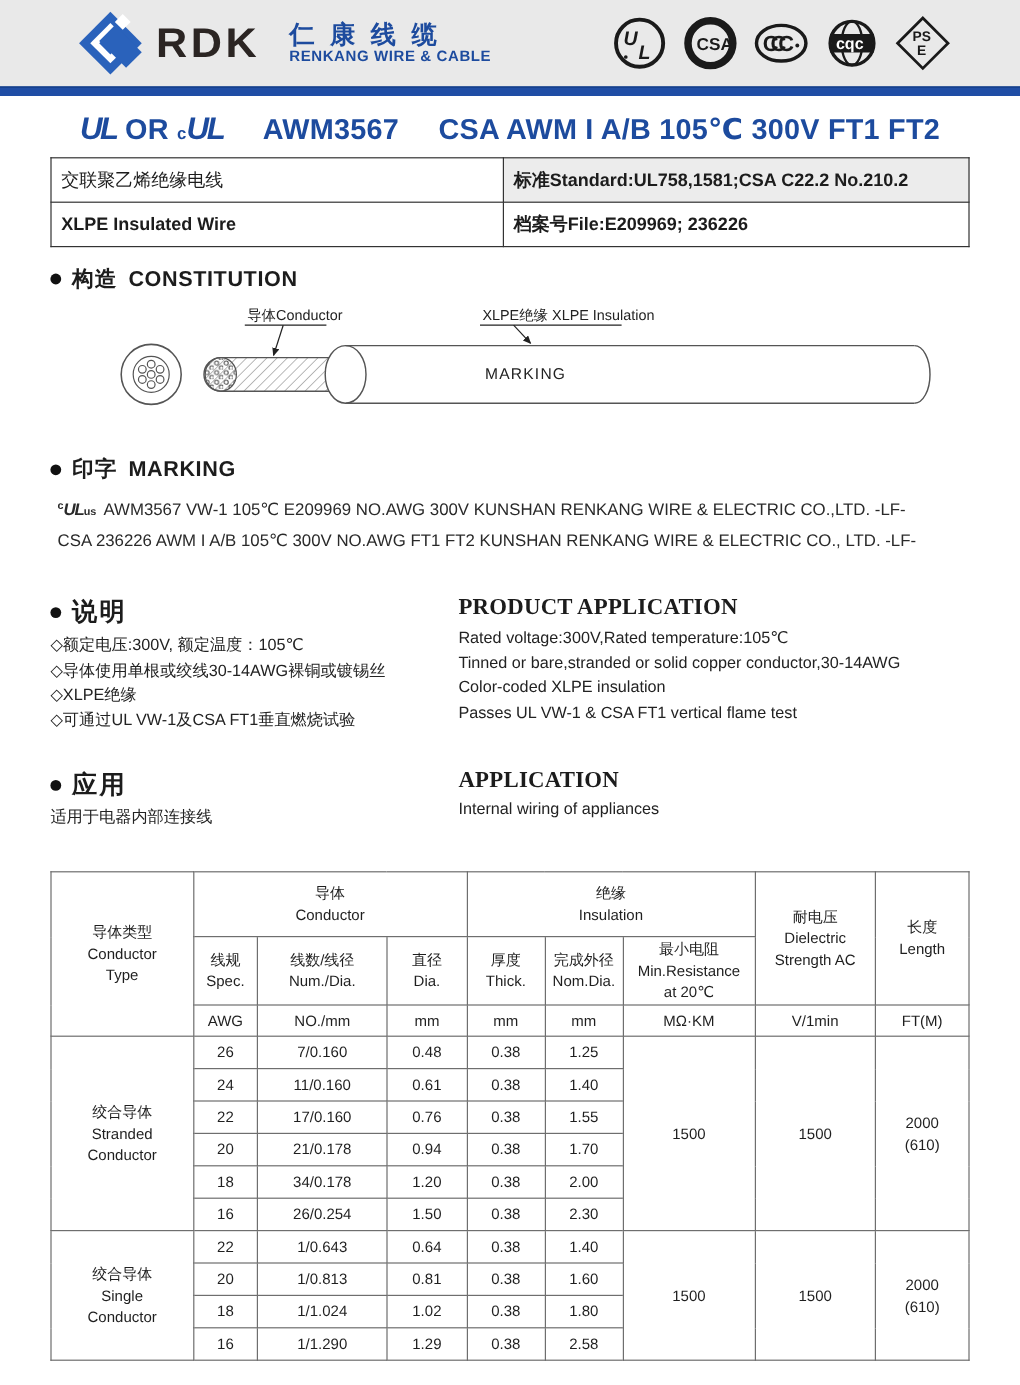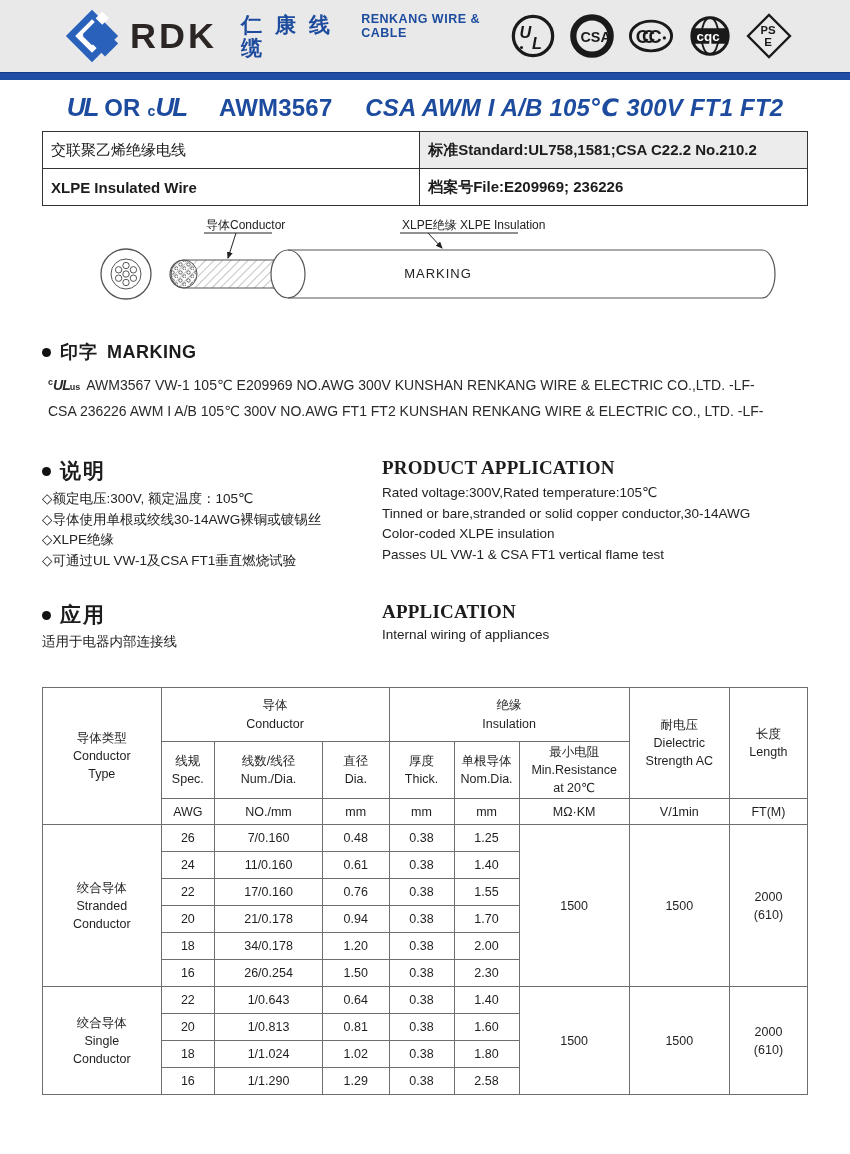--- a/index.html
+++ b/index.html
@@ -24,38 +24,38 @@
     height:72px;background:var(--header-bg);
     display:flex;align-items:center;justify-content:space-between;
     padding:0 58px 0 64px;
   }
   .brand{display:flex;align-items:center;gap:10px;}
   .brand-mark{width:56px;height:56px;flex:0 0 auto;}
   .brand-rdk{
     font-size:36px;font-weight:900;color:#2b2523;letter-spacing:3px;
     line-height:1;transform:scaleY(.96);
   }
-  .brand-names{display:flex;flex-direction:row;margin-left:14px;line-height:1.1;justify-content:flex-end;}
+  .brand-names{display:flex;flex-direction:column;margin-left:14px;line-height:1.1;justify-content:flex-end;}
   .brand-cn{font-size:21px;font-weight:bold;color:var(--brand-blue);letter-spacing:13px;}
   .brand-en{font-size:12.5px;font-weight:bold;color:var(--brand-blue);letter-spacing:.5px;}
   .certs{display:flex;align-items:center;gap:13px;}
   .cert{width:46px;height:46px;}
   .blue-bar{height:8px;background:var(--bar-blue);border-top:1px solid #123a82;}
 
   
   .content{padding:8px 42px 0 42px;}
 
   .title-line{
     text-align:center;color:var(--brand-blue);font-weight:bold;
     font-size:24px;margin:4px 0 8px 0;letter-spacing:.2px;white-space:nowrap;
   }
   .ul-mono{font-style:italic;font-weight:900;letter-spacing:-2px;font-size:26px;}
   .c-small{font-size:14px;font-weight:bold;}
   .title-model{margin-left:26px;}
-  .title-spec{margin-left:26px;font-style:italic;}
+  .title-spec{margin-left:26px;}
 
   table.info{
     width:100%;border-collapse:collapse;table-layout:fixed;
   }
   table.info td{
     border:1px solid #333;height:37px;padding:2px 8px;
     font-size:15px;vertical-align:middle;
   }
   .info-col-l{width:49.3%;}
   .info .bold{font-weight:bold;}
@@ -168,20 +168,25 @@
         <td class="info-col-l">交联聚乙烯绝缘电线</td>
         <td class="bold gray">标准Standard:UL758,1581;CSA C22.2 No.210.2</td>
       </tr>
       <tr>
         <td class="bold">XLPE Insulated Wire</td>
         <td class="bold">档案号File:E209969; 236226</td>
       </tr>
     </tbody>
       </table>
 
+    <div class="sec-head">
+      <span class="sec-bullet"></span>
+      <span class="sec-cn">构造</span>
+      <span class="sec-en">CONSTITUTION</span>
+    </div>
 
     <div class="diagram-wrap">
       <svg width="700" height="112" viewBox="0 0 700 112">
         <defs>
           <pattern id="hatch" width="6" height="6" patternUnits="userSpaceOnUse" patternTransform="rotate(45)">
             <line x1="0" y1="0" x2="0" y2="6" stroke="#8a8a8a" stroke-width="1"></line>
           </pattern>
           <pattern id="dots" width="8" height="8" patternUnits="userSpaceOnUse">
             <circle cx="2.5" cy="2.5" r="1.7" fill="none" stroke="#555" stroke-width="0.9"></circle>
             <circle cx="6.5" cy="6.5" r="1.7" fill="none" stroke="#555" stroke-width="0.9"></circle>
@@ -301,21 +306,21 @@
         </tr>
         <tr class="hdr2">
           <th>线规
 Spec.</th>
           <th>线数/线径
 Num./Dia.</th>
           <th>直径
 Dia.</th>
           <th>厚度
 Thick.</th>
-          <th>单根导体
+          <th>完成外径
 Nom.Dia.</th>
           <th>最小电阻
 Min.Resistance
 at 20℃</th>
         </tr>
         <tr class="units">
           <td>AWG</td>
           <td>NO./mm</td>
           <td>mm</td>
           <td>mm</td>

